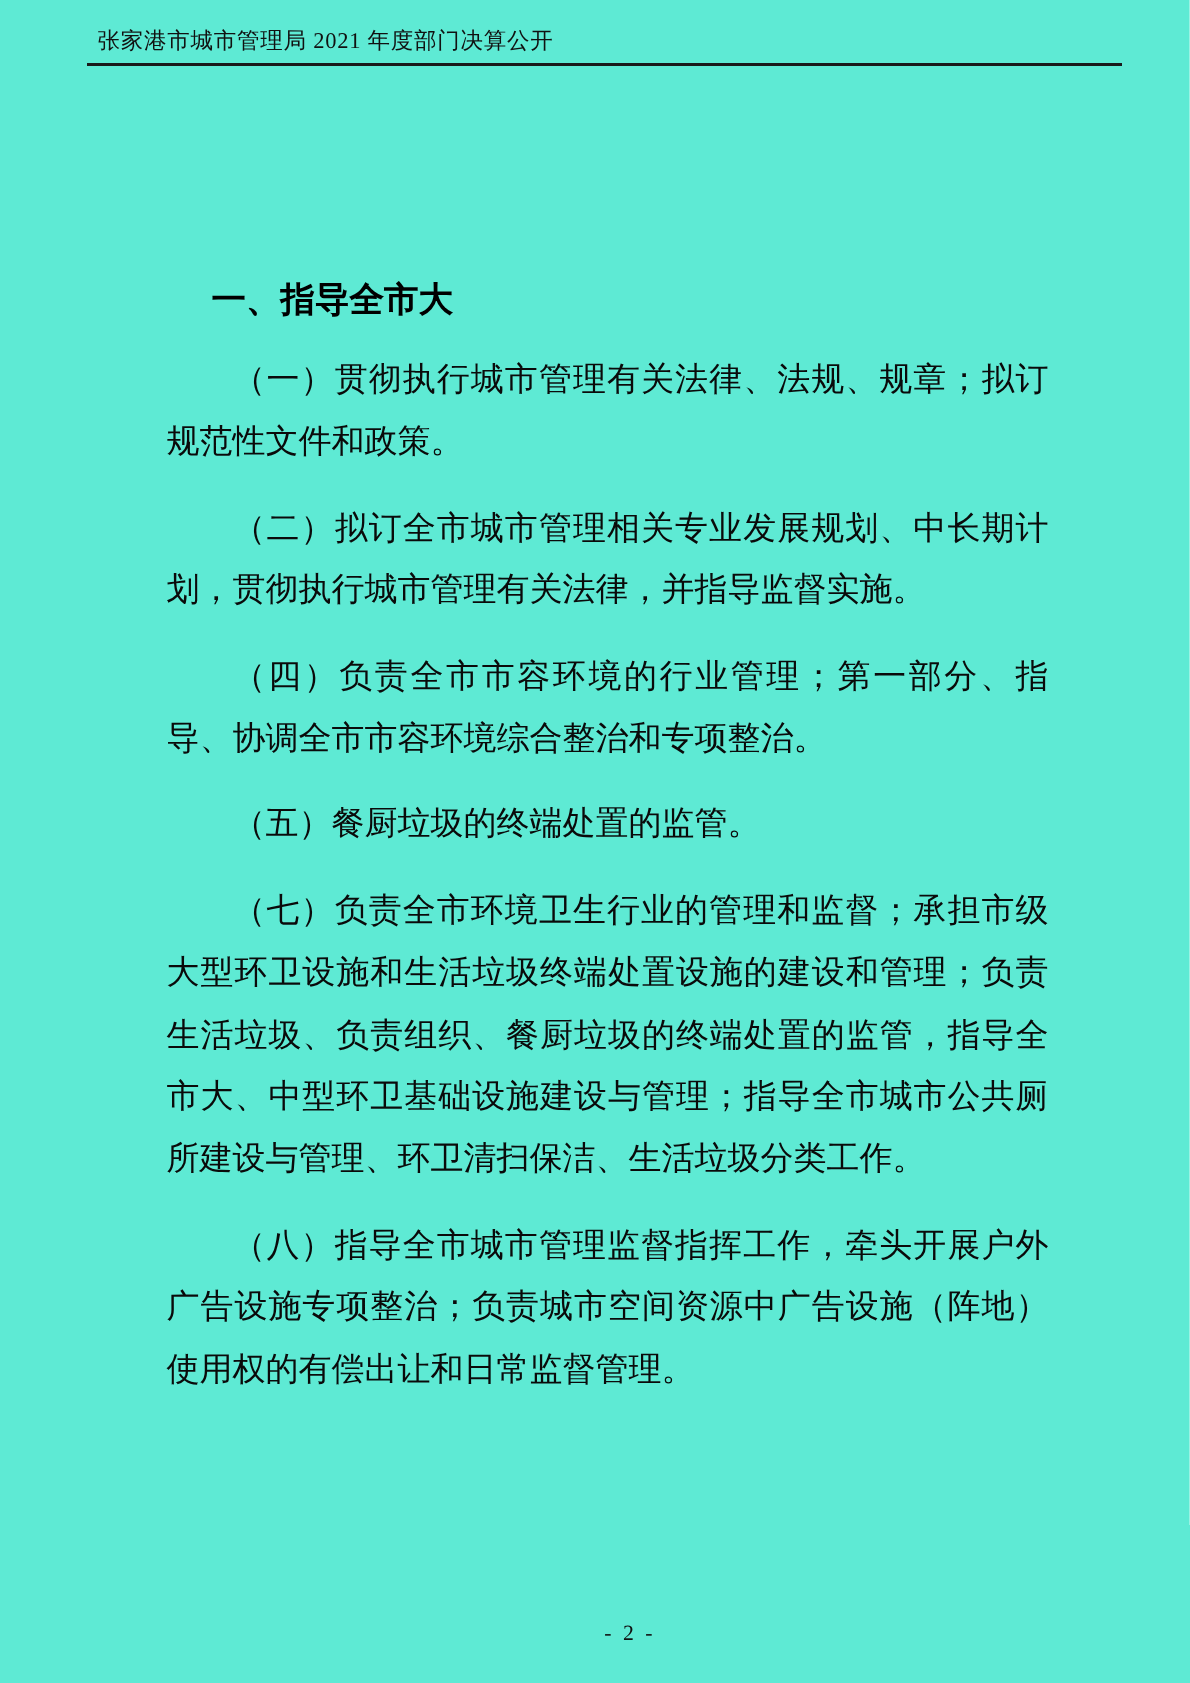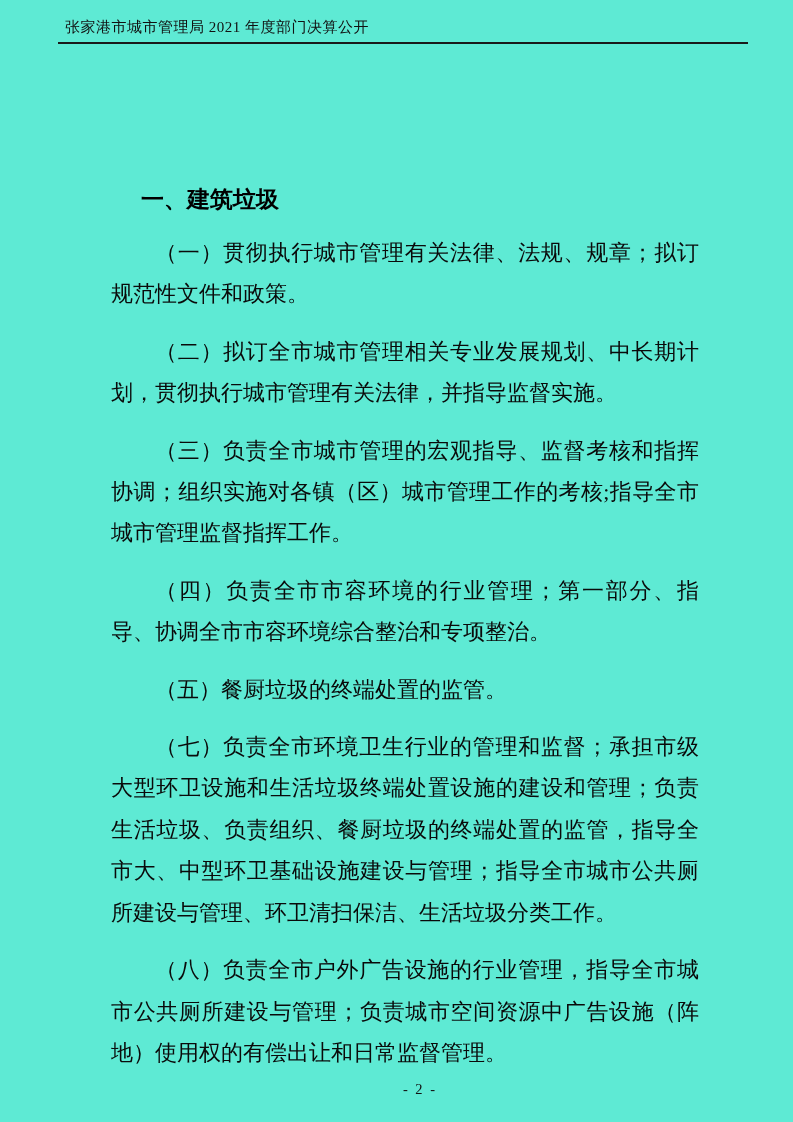--- a/index.html
+++ b/index.html
@@ -104,29 +104,28 @@
 </head>
 <body>
 
 <div class="page">
 
   <div class="page-header">
     <div class="header-text">张家港市城市管理局 2021 年度部门决算公开</div>
   </div>
 
 
-  <h2 class="section-heading">一、建筑垃圾</h2>
+  <h2 class="section-heading">一、指导全市大</h2>
 
   <div class="doc-body">
     <p>（一）贯彻执行城市管理有关法律、法规、规章；拟订规范性文件和政策。</p>
     <p>（二）拟订全市城市管理相关专业发展规划、中长期计划，贯彻执行城市管理有关法律，并指导监督实施。</p>
-    <p>（三）负责全市城市管理的宏观指导、监督考核和指挥协调；组织实施对各镇（区）城市管理工作的考核;指导全市城市管理监督指挥工作。</p>
     <p>（四）负责全市市容环境的行业管理；第一部分、指导、协调全市市容环境综合整治和专项整治。</p>
     <p>（五）餐厨垃圾的终端处置的监管。</p>
     <p>（七）负责全市环境卫生行业的管理和监督；承担市级大型环卫设施和生活垃圾终端处置设施的建设和管理；负责生活垃圾、负责组织、餐厨垃圾的终端处置的监管，指导全市大、中型环卫基础设施建设与管理；指导全市城市公共厕所建设与管理、环卫清扫保洁、生活垃圾分类工作。</p>
-    <p>（八）负责全市户外广告设施的行业管理，指导全市城市公共厕所建设与管理；负责城市空间资源中广告设施（阵地）使用权的有偿出让和日常监督管理。</p>
+    <p>（八）指导全市城市管理监督指挥工作，牵头开展户外广告设施专项整治；负责城市空间资源中广告设施（阵地）使用权的有偿出让和日常监督管理。</p>
   </div>
 
   <div class="page-footer">
     <span class="page-number">- 2 -</span>
   </div>
 
 </div>
 
 </body></html>

